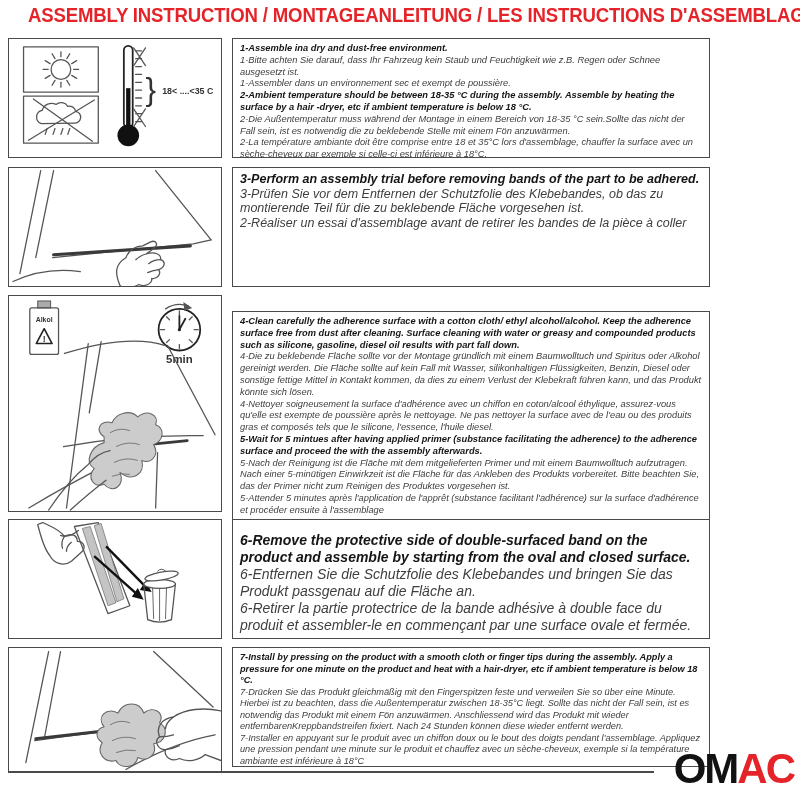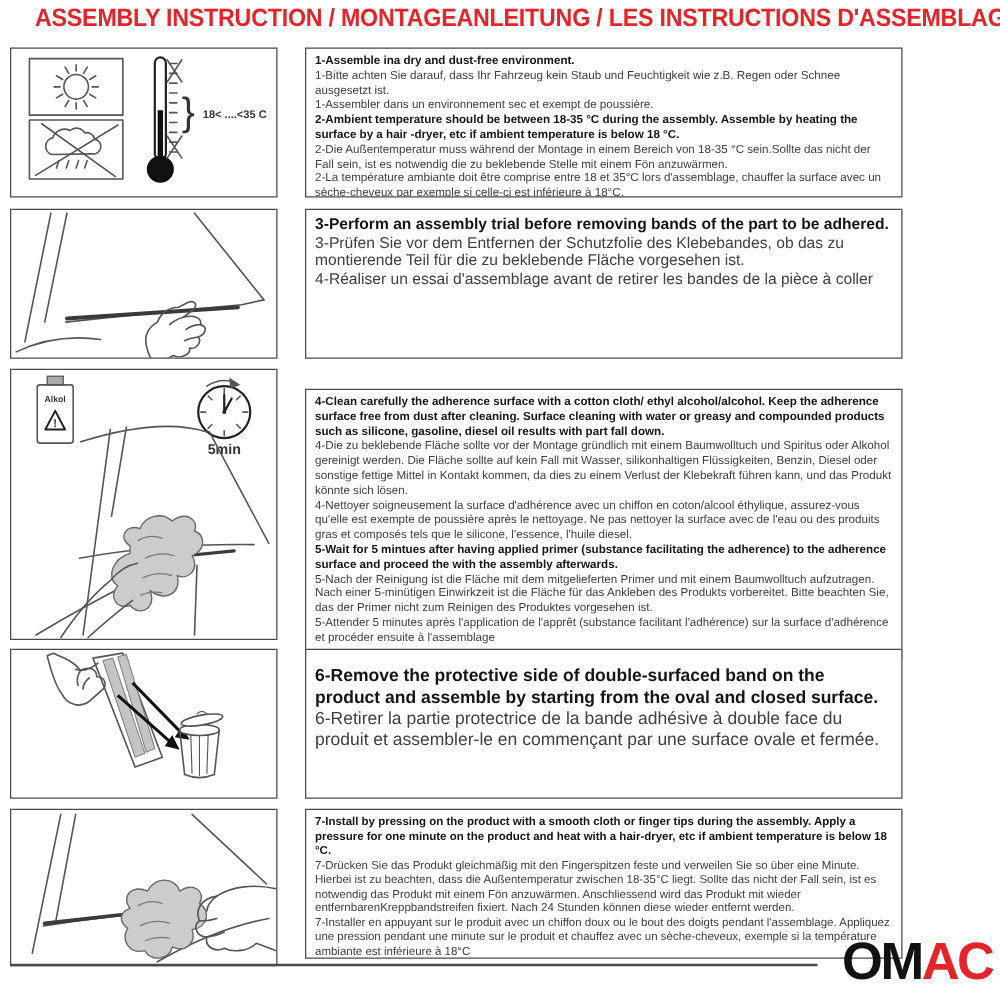--- a/index.html
+++ b/index.html
@@ -4,21 +4,21 @@
 <style>
   :root { --red:#e5242a; --border:#4a4a4a; --ink:#151515; --sub:#3e3e3e; }
   html,body { margin:0; padding:0; background:#fff; }
   .sheet { position:relative; width:800px; height:800px; background:#fff;
            font-family:"Liberation Sans", sans-serif; overflow:hidden; }
   .title { position:absolute; top:4px; left:0; width:800px; text-align:center;
            font-weight:bold; font-size:20px; letter-spacing:-0.2px; color:var(--red);
            white-space:nowrap; transform:scaleX(0.93); transform-origin:400px 0; }
   .box   { position:absolute; border:1.5px solid var(--border); background:#fff; box-sizing:border-box; }
   .illus { left:8px; width:214px; }
-  .tbox  { left:244px; width:478px; padding:4px 7px; overflow:hidden; }
+  .tbox  { left:232px; width:478px; padding:4px 7px; overflow:hidden;font-style:italic; }
   .tbox p { margin:0; }
   .t-s   { font-size:9.3px;  line-height:11.8px;  color:var(--sub); }
   .t-5   { font-size:9.2px;  line-height:11.55px; color:var(--sub); }
   .t-2   { font-size:12.5px; line-height:14.6px;  color:var(--sub); }
   .t-4   { font-size:14px; line-height:17px;    color:var(--sub); padding-top:12px; }
   .tbox p.en { color:var(--ink); font-weight:bold; }
   .gap   { margin-top:6px; }
   svg { display:block; width:100%; height:100%; }
   .ln  { fill:none; stroke:#555; stroke-width:1.3; stroke-linecap:round; stroke-linejoin:round; }
   .lnD { fill:none; stroke:#222; stroke-width:1.8; stroke-linecap:round; stroke-linejoin:round; }
@@ -113,21 +113,21 @@
       <path d="M45,87 L183,78" stroke="#3a3a3a" stroke-width="3.2" fill="none" stroke-linecap="round"></path>
       <g>
         <path d="M112,118 C106,104 108,96 118,90 C121,82 128,78 135,78 L143,74 C148,72 151,76 147,80 L139,86 C147,84 154,86 153,92 C159,94 157,100 151,102 C154,106 150,112 144,111 C145,116 137,120 131,117 C124,121 115,122 112,118 Z" fill="#fff" class="ln"></path>
         <path d="M139,86 Q132,88 128,92 M153,92 Q146,92 141,96 M151,102 Q144,103 140,105" class="ln" stroke-width="1"></path>
       </g>
     </svg>
   </div>
   <div class="box tbox t-2" style="top:167px;height:120px;">
     <p class="en">3-Perform an assembly trial before removing bands of the part to be adhered.</p>
     <p>3-Prüfen Sie vor dem Entfernen der Schutzfolie des Klebebandes, ob das zu montierende Teil für die zu beklebende Fläche vorgesehen ist.</p>
-    <p>4-Réaliser un essai d'assemblage avant de retirer les bandes de la pièce à coller</p>
+    <p>2-Réaliser un essai d'assemblage avant de retirer les bandes de la pièce à coller</p>
   </div>
 
   <div class="box illus" style="top:295px;height:217px;">
     <svg viewBox="0 0 214 217">
       <g>
         <rect x="29" y="5" width="13" height="7" fill="#aaa" stroke="#555" stroke-width="1"></rect>
         <rect x="21" y="12" width="29" height="47" rx="2" fill="#fff" class="ln"></rect>
         <text x="35.5" y="26" font-size="7" font-weight="bold" text-anchor="middle" class="svgtxt">Alkol</text>
         <path d="M35.5,33 L43.5,48 L27.5,48 Z" fill="none" stroke="#222" stroke-width="1.6" stroke-linejoin="round"></path>
         <text x="35.5" y="46" font-size="9" font-weight="bold" text-anchor="middle" class="svgtxt">!</text>
@@ -199,20 +199,21 @@
         <path d="M136,64 L140,100 M168,64 L164,100"></path>
         <path d="M140,100 Q152,105 164,100"></path>
         <path d="M145,68 L146,99 M152,69 L152,101 M159,68 L158,99" stroke-width=".9"></path>
         <ellipse cx="154" cy="56" rx="17" ry="4" fill="#fff" transform="rotate(-10 154 56)"></ellipse>
         <path d="M150,51 Q154,47 158,51" stroke-width="1"></path>
       </g>
     </svg>
   </div>
   <div class="box tbox t-4" style="top:519px;height:120px;">
     <p class="en">6-Remove the protective side of double-surfaced band on the product and assemble by starting from the oval and closed surface.</p>
+    <p>6-Entfernen Sie die Schutzfolie des Klebebandes und bringen Sie das Produkt passgenau auf die Fläche an.</p>
     <p>6-Retirer la partie protectrice de la bande adhésive à double face du produit et assembler-le en commençant par une surface ovale et fermée.</p>
   </div>
 
   <div class="box illus" style="top:647px;height:126px;">
     <svg viewBox="0 0 214 122">
       <g class="ln">
         <path d="M40,2 L17,114"></path>
           <path d="M52,2 L36,88"></path>
         <path d="M146,2 L206,58"></path>
         <path d="M118,121 Q165,94 208,86"></path>

